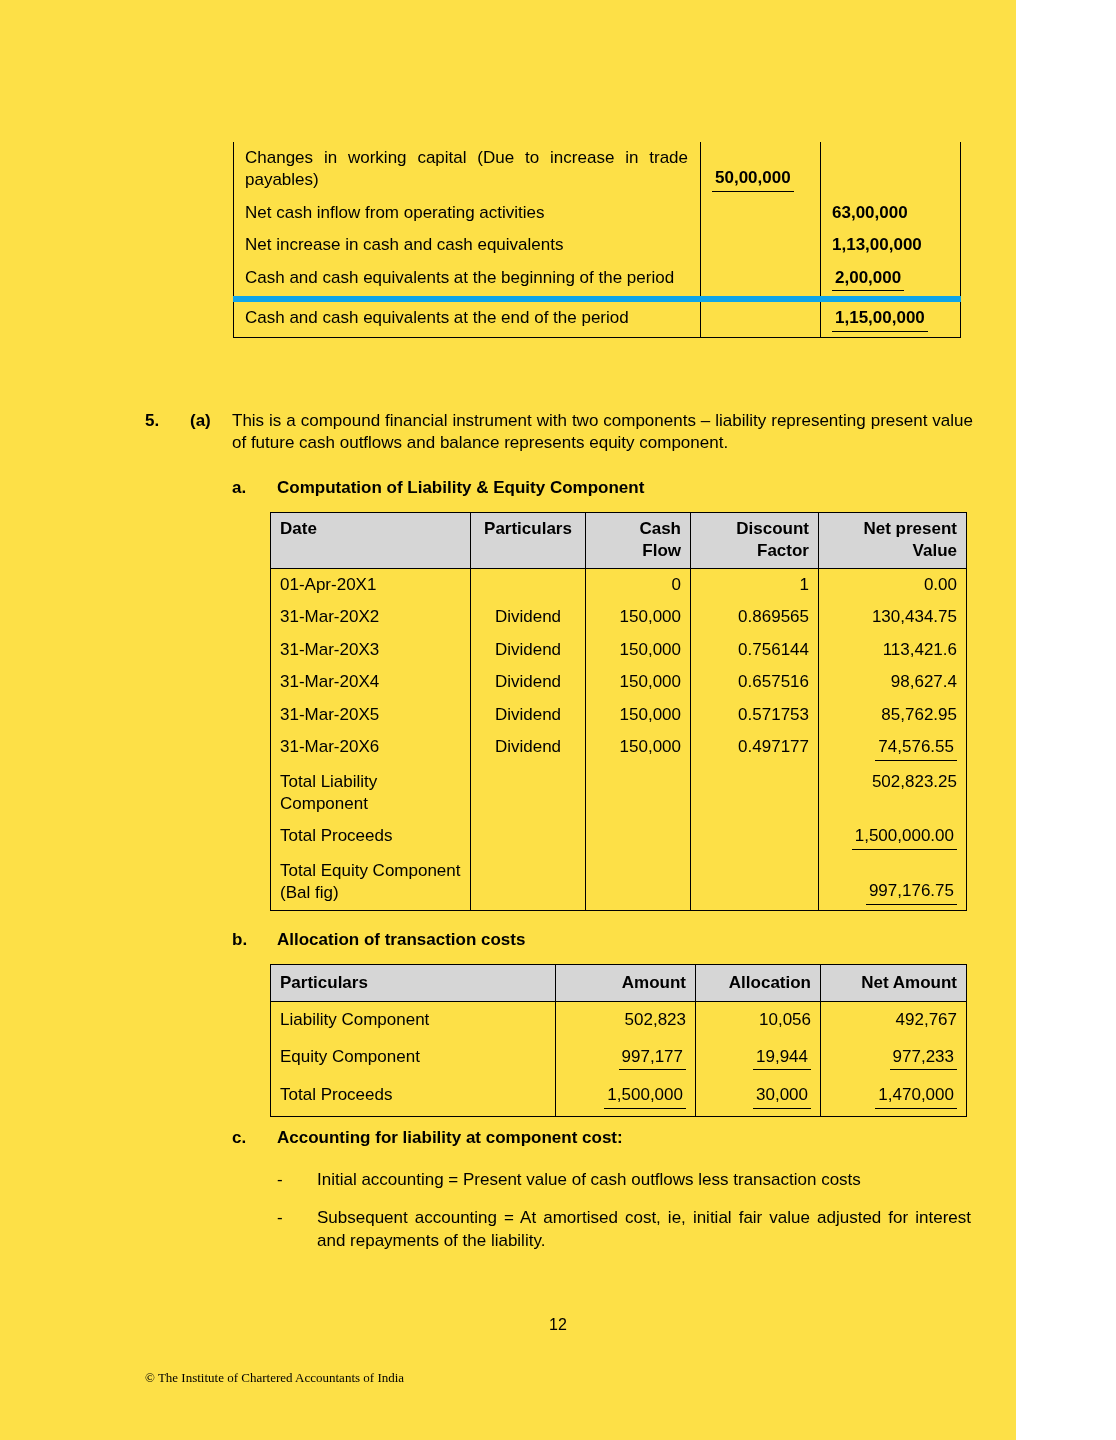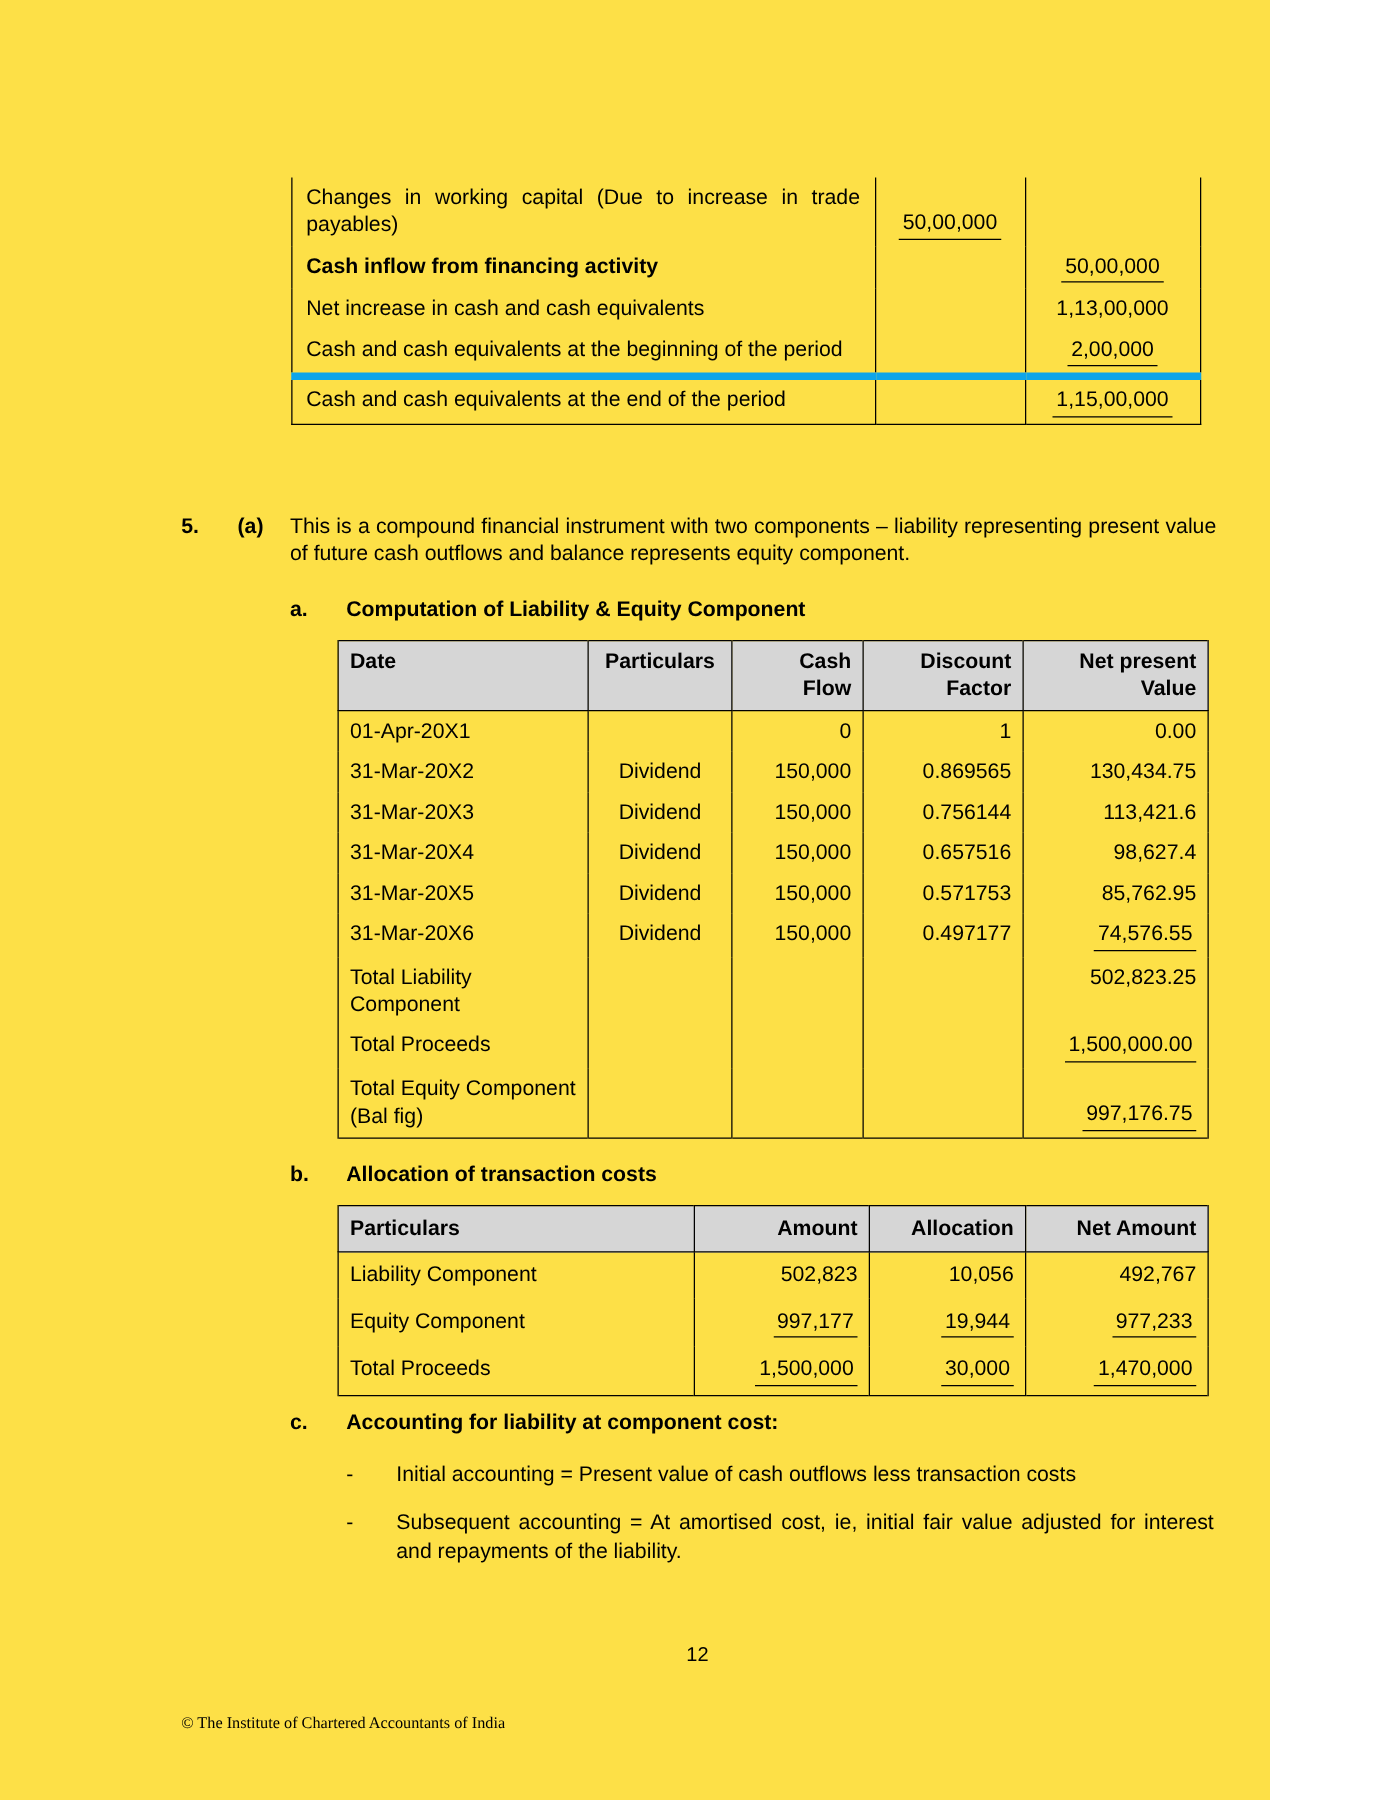--- a/index.html
+++ b/index.html
@@ -10,21 +10,21 @@
   td, th { vertical-align:top; }
   .bold { font-weight:bold; }
   .ul { border-bottom:1px solid #000; padding:0 3px 1px 3px; display:inline-block; }
 
   
   .cf-table { position:absolute; left:233px; top:142px; width:727px; table-layout:fixed; }
   .cf-table td { border-left:1px solid #000; border-right:1px solid #000; padding:5px 12px 5px 11px; }
   .cf-table tr.rule-top td { border-top:6px solid #0ea5e9; }
   .cf-table tr:last-child td { border-bottom:1px solid #000; }
   .cf-table .desc { text-align:justify; }
-  .cf-table .amt { text-align:center; }
+  .cf-table .amt { text-align:left;font-weight:bold; }
   .cf-table .va-b { vertical-align:bottom; }
 
   .sec5 { position:absolute; left:145px; top:410px; width:828px; display:flex; }
   .sec5 .n1 { width:45px; flex:none; font-weight:bold; }
   .sec5 .n2 { width:42px; flex:none; font-weight:bold; }
   .sec5 .txt { flex:1; text-align:justify; }
 
   .part-heading { display:flex; font-weight:bold; }
   .part-heading .lbl { width:45px; flex:none; }
   .h-a { position:absolute; left:232px; top:477px; width:740px; }
@@ -65,23 +65,23 @@
         <col style="width:120px">
         <col style="width:140px">
       </colgroup>
     <tbody>
         <tr>
       <td class="desc">Changes in working capital (Due to increase in trade payables)</td>
       <td class="amt va-b"><span class="ul">50,00,000</span></td>
       <td class="amt"></td>
     </tr>
     <tr>
-      <td class="desc bold">Cash inflow from financing activity</td>
-      <td class="amt"></td>
-      <td class="amt"><span class="ul">50,00,000</span></td>
+      <td class="desc">Net cash inflow from operating activities</td>
+      <td class="amt"></td>
+      <td class="amt"><span>63,00,000</span></td>
     </tr>
     <tr>
       <td class="desc">Net increase in cash and cash equivalents</td>
       <td class="amt"></td>
       <td class="amt"><span>1,13,00,000</span></td>
     </tr>
     <tr>
       <td class="desc">Cash and cash equivalents at the beginning of the period</td>
       <td class="amt"></td>
       <td class="amt"><span class="ul">2,00,000</span></td>

